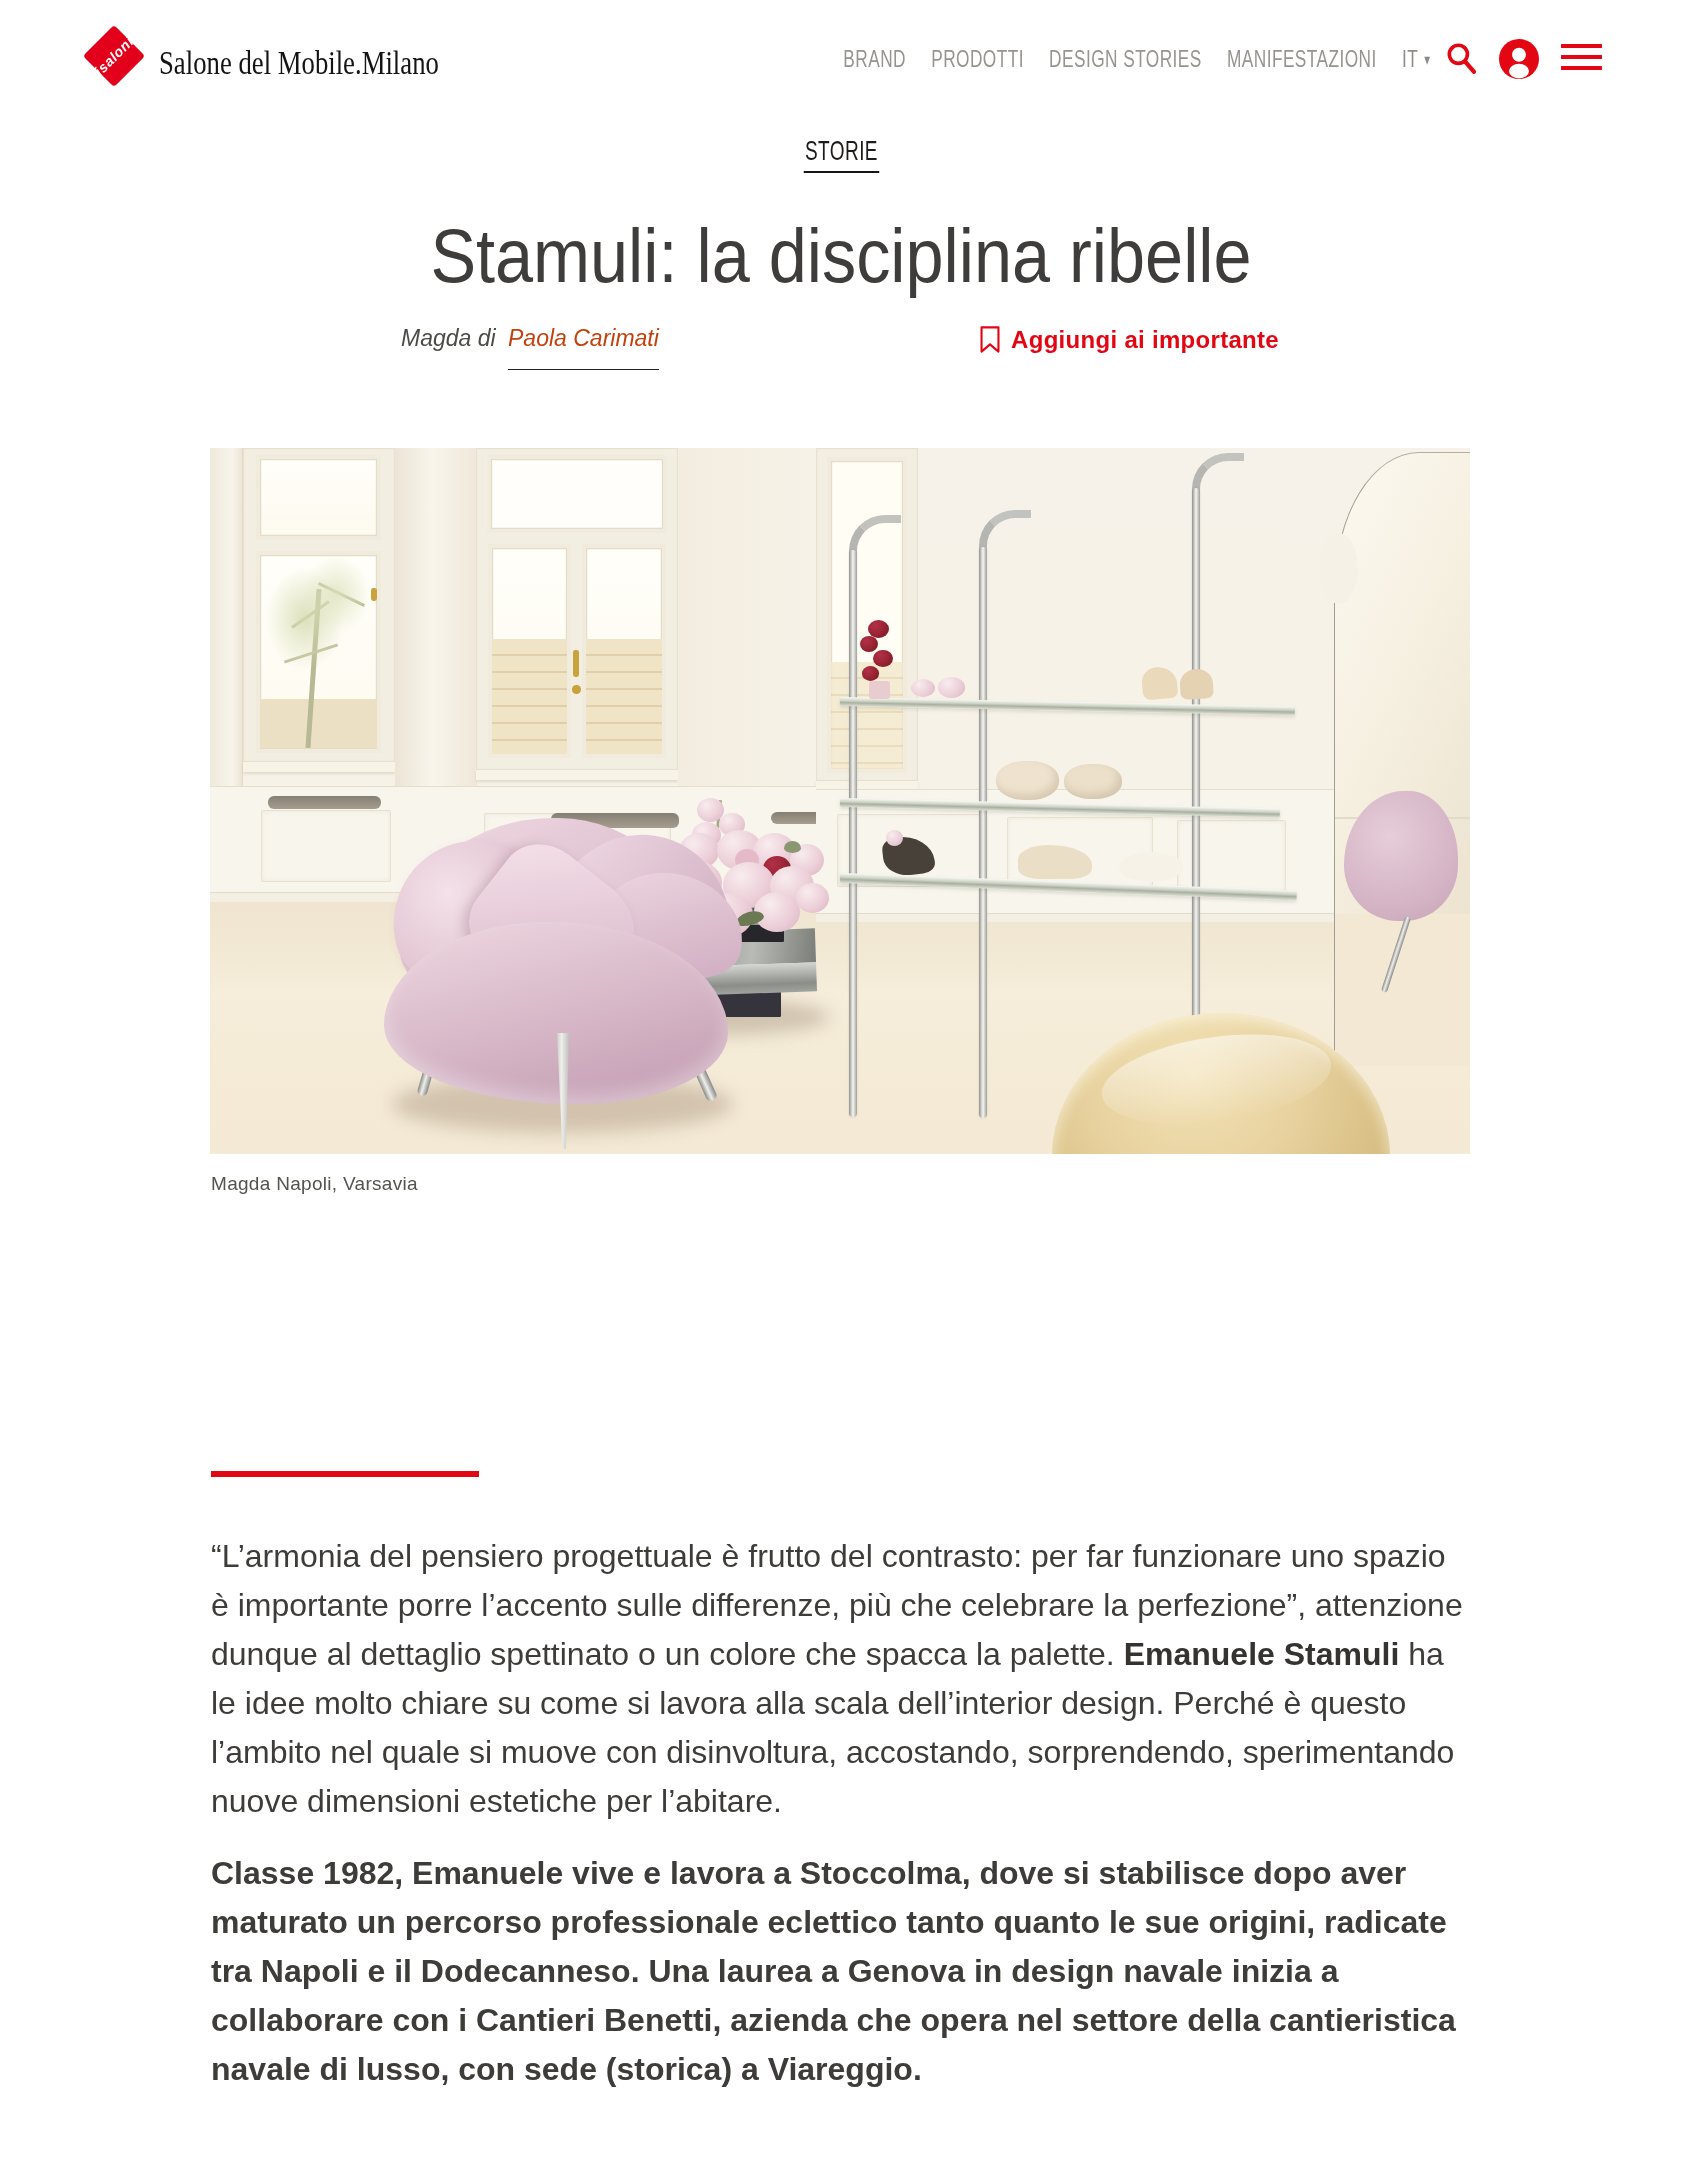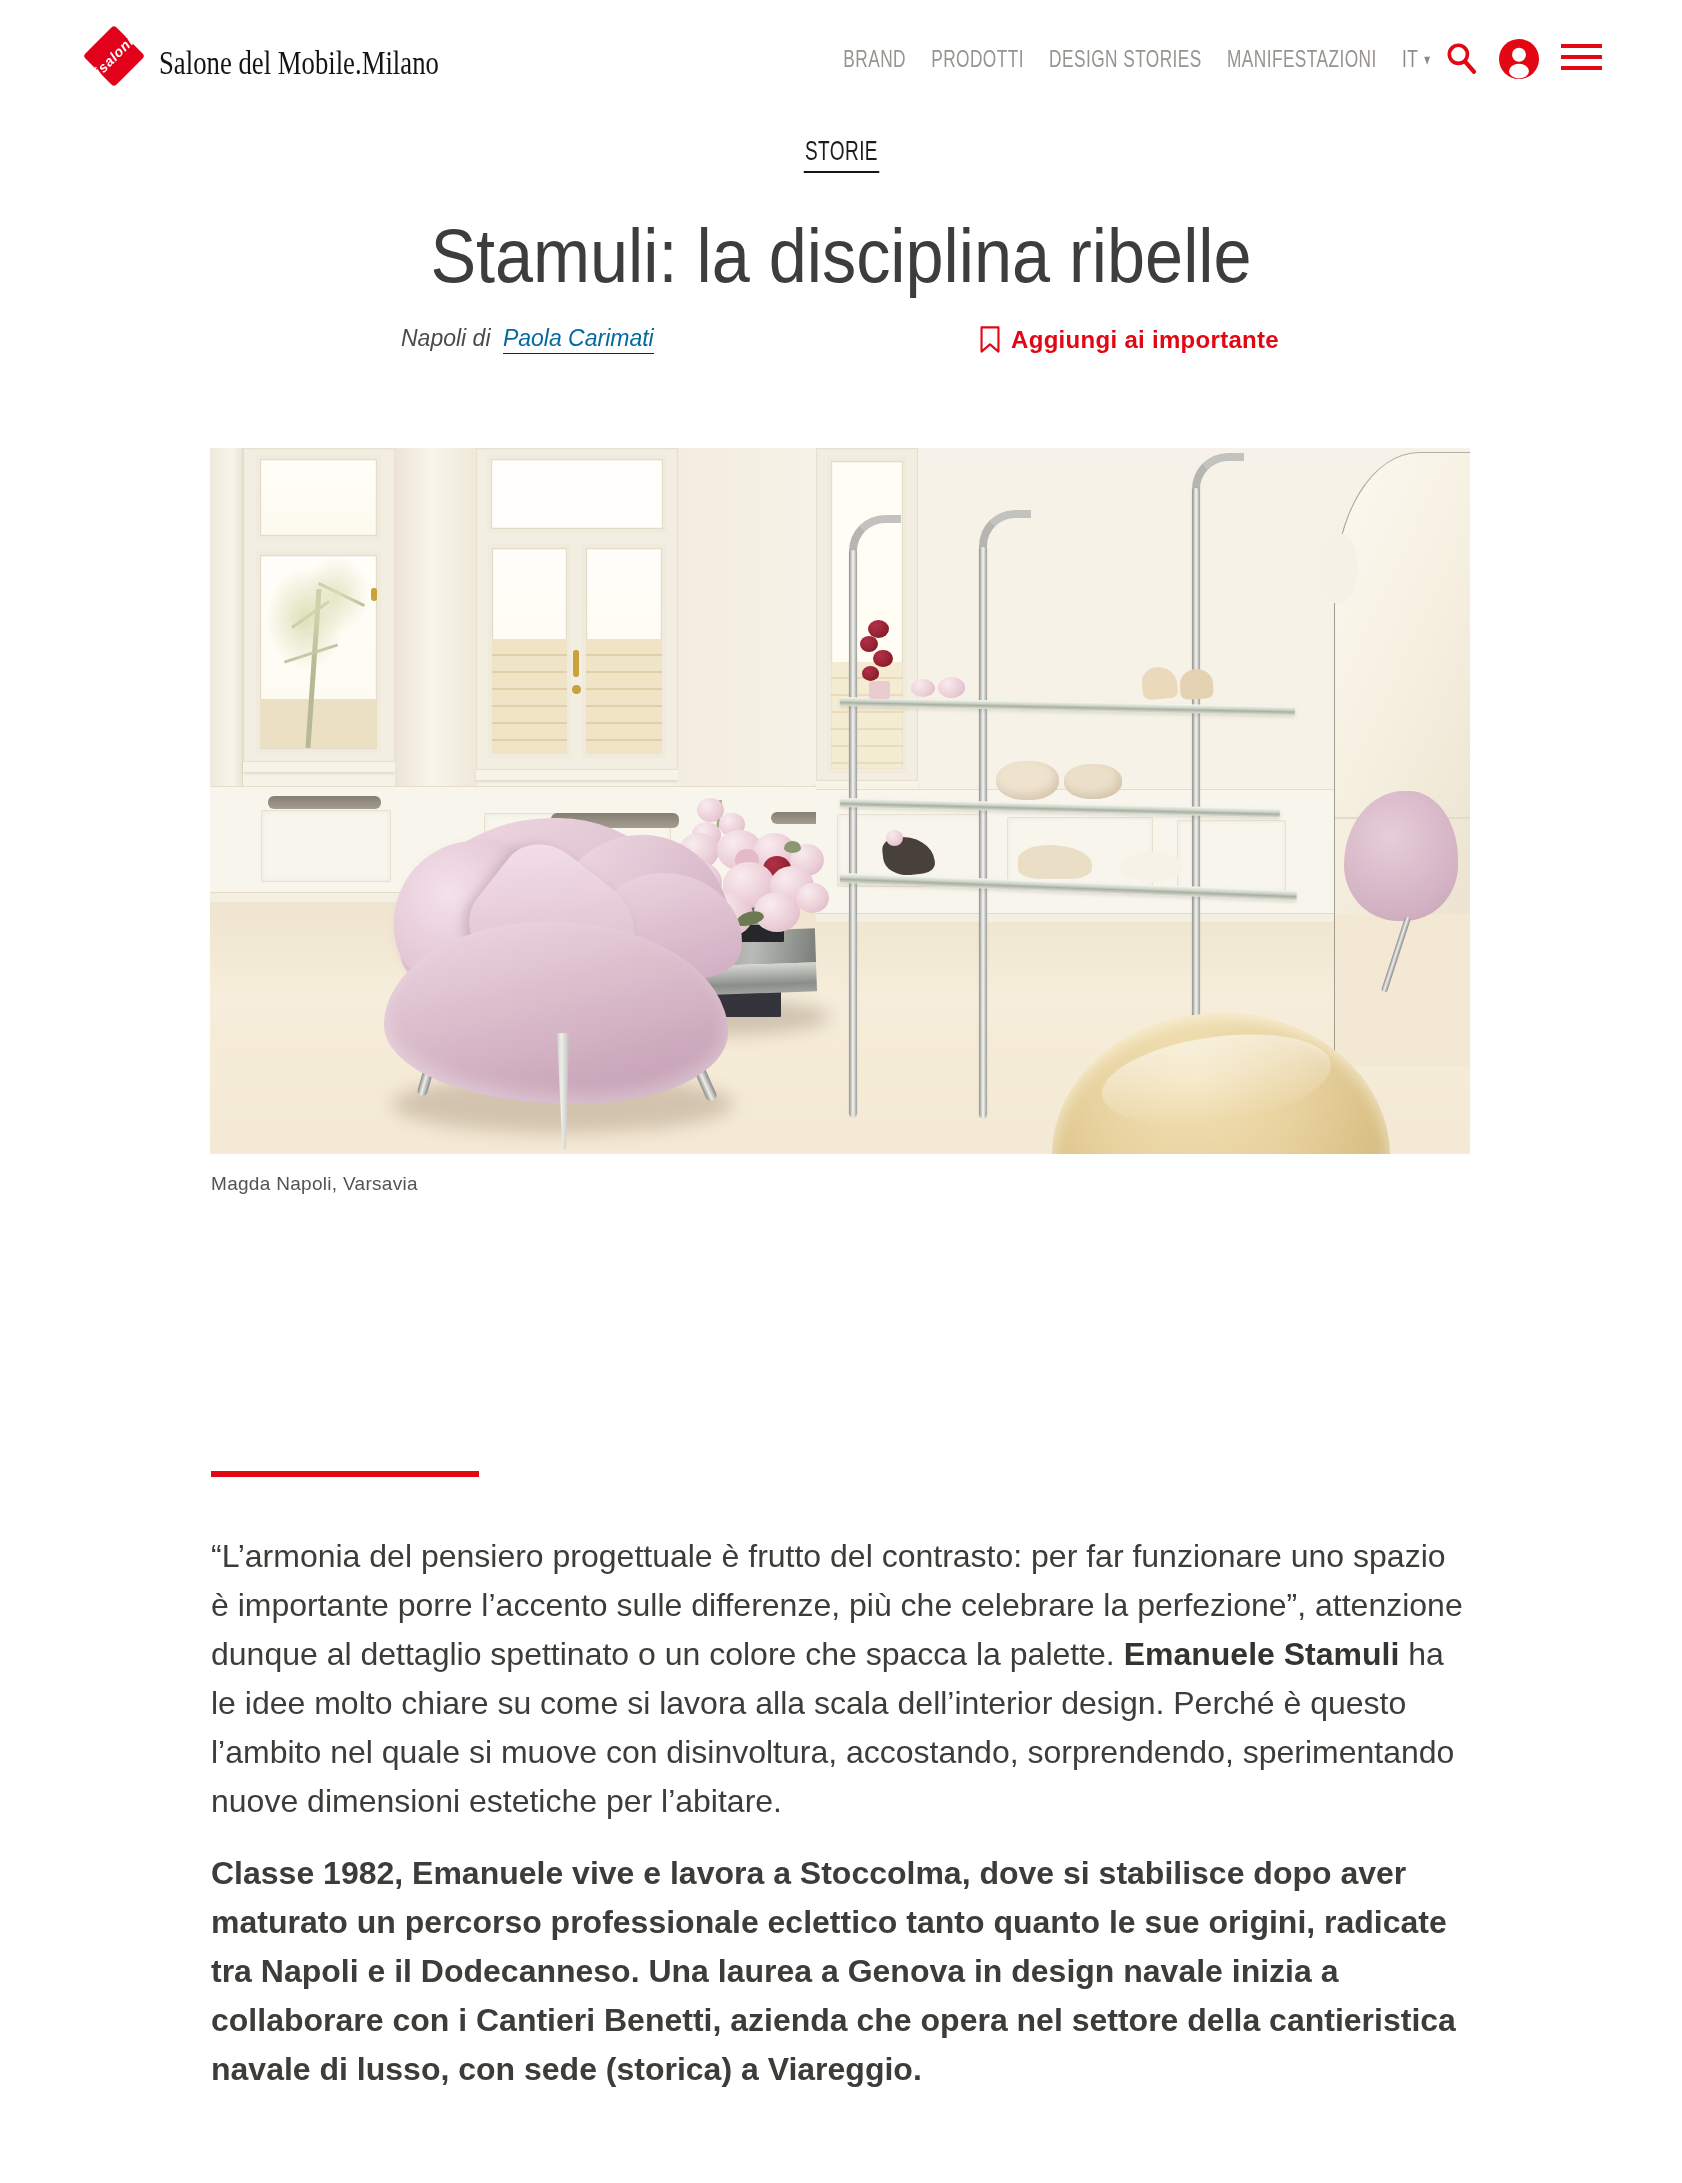--- a/index.html
+++ b/index.html
@@ -46,21 +46,21 @@
   .page-title {
     position:absolute; left:211px; top:212px; width:1260px; text-align:center;
     font-size:76px; font-weight:400; color:#3e3d3b; letter-spacing:0;
     transform:scaleX(.9); transform-origin:50% 50%; white-space:nowrap;
   }
   .byline-row {
     position:absolute; left:401px; top:325px; width:878px;
     display:flex; justify-content:space-between; align-items:flex-start;
   }
   .byline { font-style:italic; font-size:23px; color:#4c4b47; }
-  .byline a { color:#0369a1; text-decoration:none; border-bottom:1.8px solid #232220; padding-bottom:2px; }
+  .byline a { color:#c2410c; text-decoration:none; border-bottom:1.8px solid #232220; padding-bottom:18px; }
   .fav-link { display:flex; align-items:center; gap:9.7px; text-decoration:none; }
   .fav-label { font-size:24px; font-weight:700; color:#e30613; letter-spacing:0.3px; }
 
   
   .hero {
     position:absolute; left:210px; top:448px; width:1260px; height:706px; overflow:hidden;
     background:linear-gradient(180deg,#f6f2e9 0%,#f7f2e7 60%,#f4eddd 100%);
   }
   .hero .floor { left:0; top:451px; width:1260px; height:254px;
     background:linear-gradient(180deg,#eee4cf 0%,#f6edda 38%,#f3e9d4 100%); }
@@ -143,21 +143,21 @@
 
     <div class="subnav">
       <a href="#">STORIE</a>
     </div>
   </header>
 
   <h1 class="page-title">Stamuli: la disciplina ribelle</h1>
 
   <div class="byline-row">
     <div class="byline">
-      <span>Napoli di</span>
+      <span>Magda di</span>
       <a href="#" style="margin-left:6px;">Paola Carimati</a>
     </div>
     <a class="fav-link" href="#">
       <svg width="22" height="29" viewBox="0 0 36 48">
         <path d="M4 4 h28 v40 l-14 -12 l-14 12 z" fill="none" stroke="#e30613" stroke-width="3.5" stroke-linejoin="round"></path>
       </svg>
       <span class="fav-label">Aggiungi ai importante</span>
     </a>
   </div>
 

